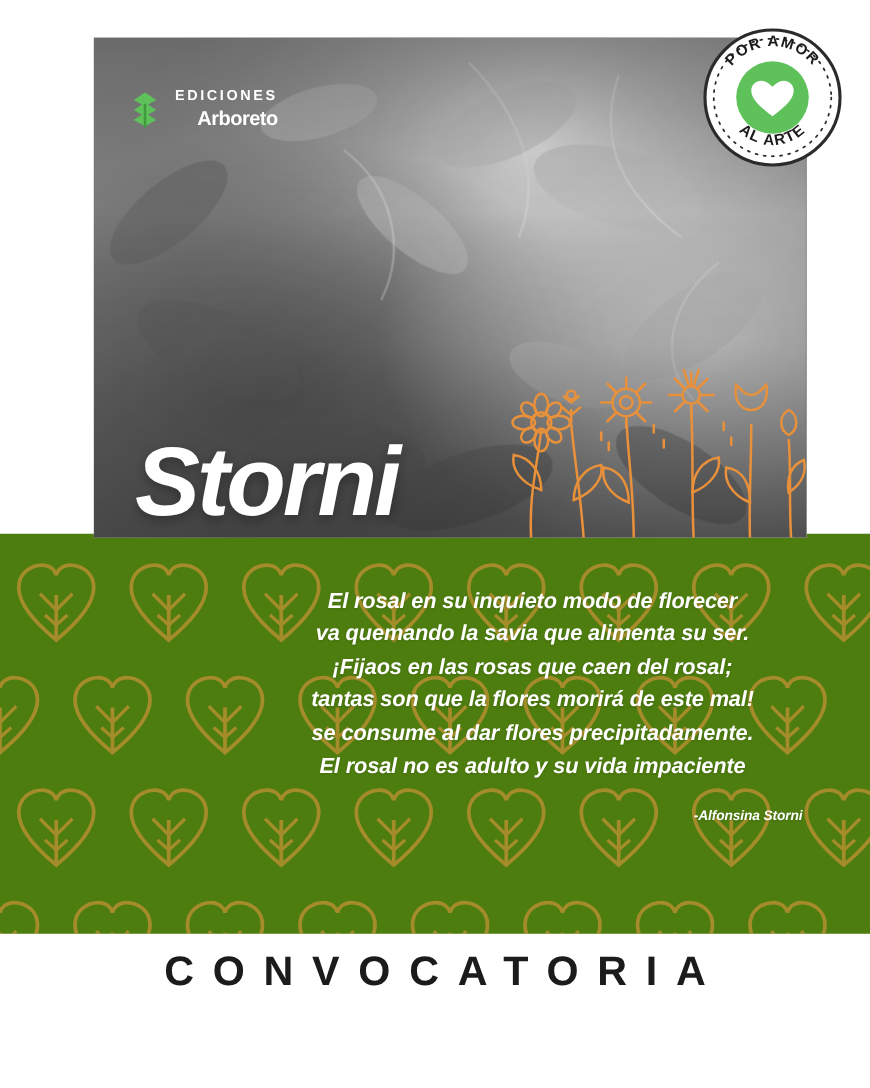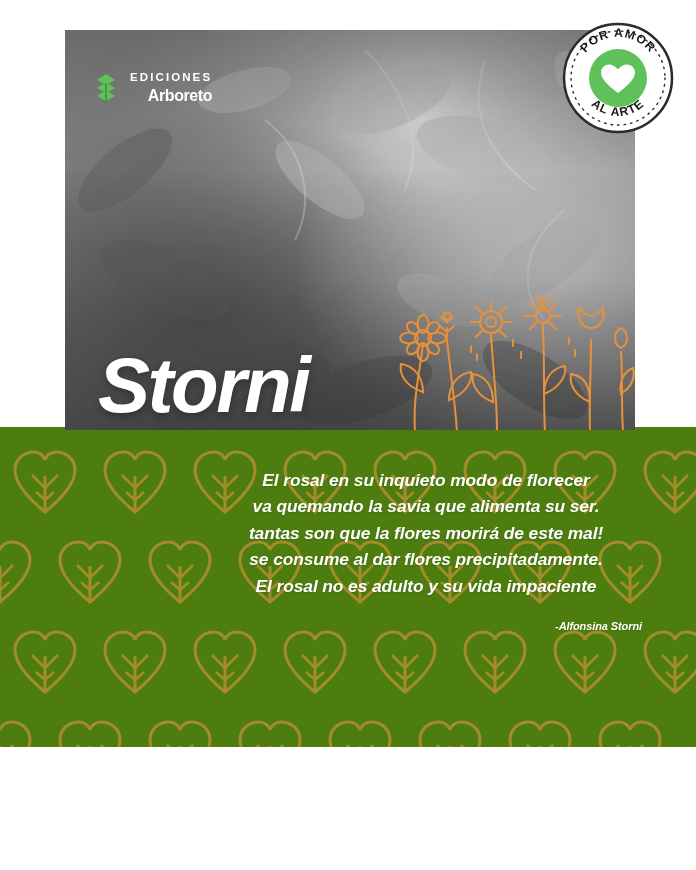--- a/index.html
+++ b/index.html
@@ -27,21 +27,21 @@
   }
   .hearts{
     position:absolute;inset:0;
     opacity:.55;
   }
   .hearts svg{display:block;}
 
   
   .photo-card{
     position:absolute;
-    left:65px;top:30px;width:570px;height:400px;
+    left:75px;top:30px;width:570px;height:400px;
     background:linear-gradient(145deg,#8d8d8d 0%,#6e6e6e 28%,#9a9a9a 52%,#7b7b7b 74%,#8f8f8f 100%);
     overflow:hidden;
   }
   .photo-card .leafy{
     position:absolute;inset:0;
     opacity:.85;
   }
   .photo-shadow{
     position:absolute;inset:0;
     background:linear-gradient(180deg,rgba(0,0,0,.18) 0%,rgba(0,0,0,0) 35%,rgba(0,0,0,.10) 62%,rgba(0,0,0,.42) 100%);
@@ -170,20 +170,21 @@
             <use href="#hrt" x="450" y="325"></use>
           <use href="#hrt" x="540" y="325"></use>
             <use href="#hrt" x="630" y="325"></use>
         </g>
       </svg>
     </div>
 
     <div class="poem">
       <div class="poem-line">El rosal en su inquieto modo de florecer</div>
       <div class="poem-line">va quemando la savia que alimenta su ser.</div>
+      <div class="poem-line">¡Fijaos en las rosas que caen del rosal;</div>
       <div class="poem-line">tantas son que la flores morirá de este mal!</div>
       <div class="poem-line">se consume al dar flores precipitadamente.</div>
       <div class="poem-line">El rosal no es adulto y su vida impaciente</div>
       <div class="poem-author">-Alfonsina Storni</div>
     </div>
   </div>
 
   <div class="photo-card">
 
     <div class="leafy">
@@ -320,14 +321,15 @@
       <path d="M56 71 C44 62 39 56 39 50.5 C39 45.5 43 42.5 47 42.5 C50.5 42.5 54 45 56 47.5 C58 45 61.5 42.5 65 42.5 C69 42.5 73 45.5 73 50.5 C73 56 68 62 56 71 Z" fill="#ffffff"></path>
       <text font-family="Liberation Sans, sans-serif" font-size="12.2" font-weight="bold" fill="#1b1b1b" letter-spacing="1.1">
         <textPath href="#arcTop" startOffset="50%" text-anchor="middle">POR AMOR</textPath>
       </text>
       <text font-family="Liberation Sans, sans-serif" font-size="12.2" font-weight="bold" fill="#1b1b1b" letter-spacing="1.1">
         <textPath href="#arcBottom" startOffset="50%" text-anchor="middle">AL ARTE</textPath>
       </text>
     </svg>
   </div>
 
+  <div class="convocatoria">CONVOCATORIA</div>
 
 </div>
 
 </body></html>

